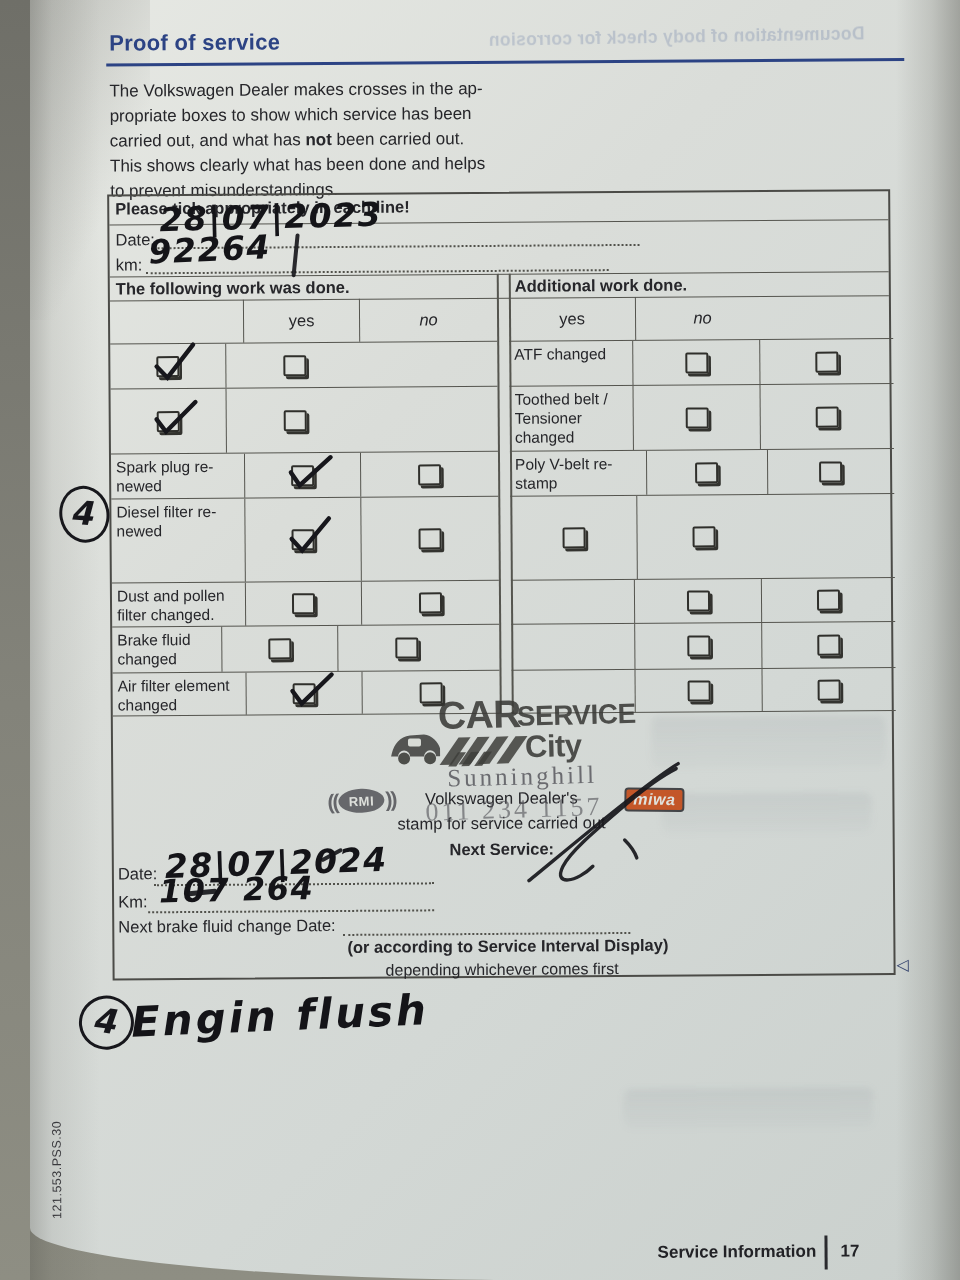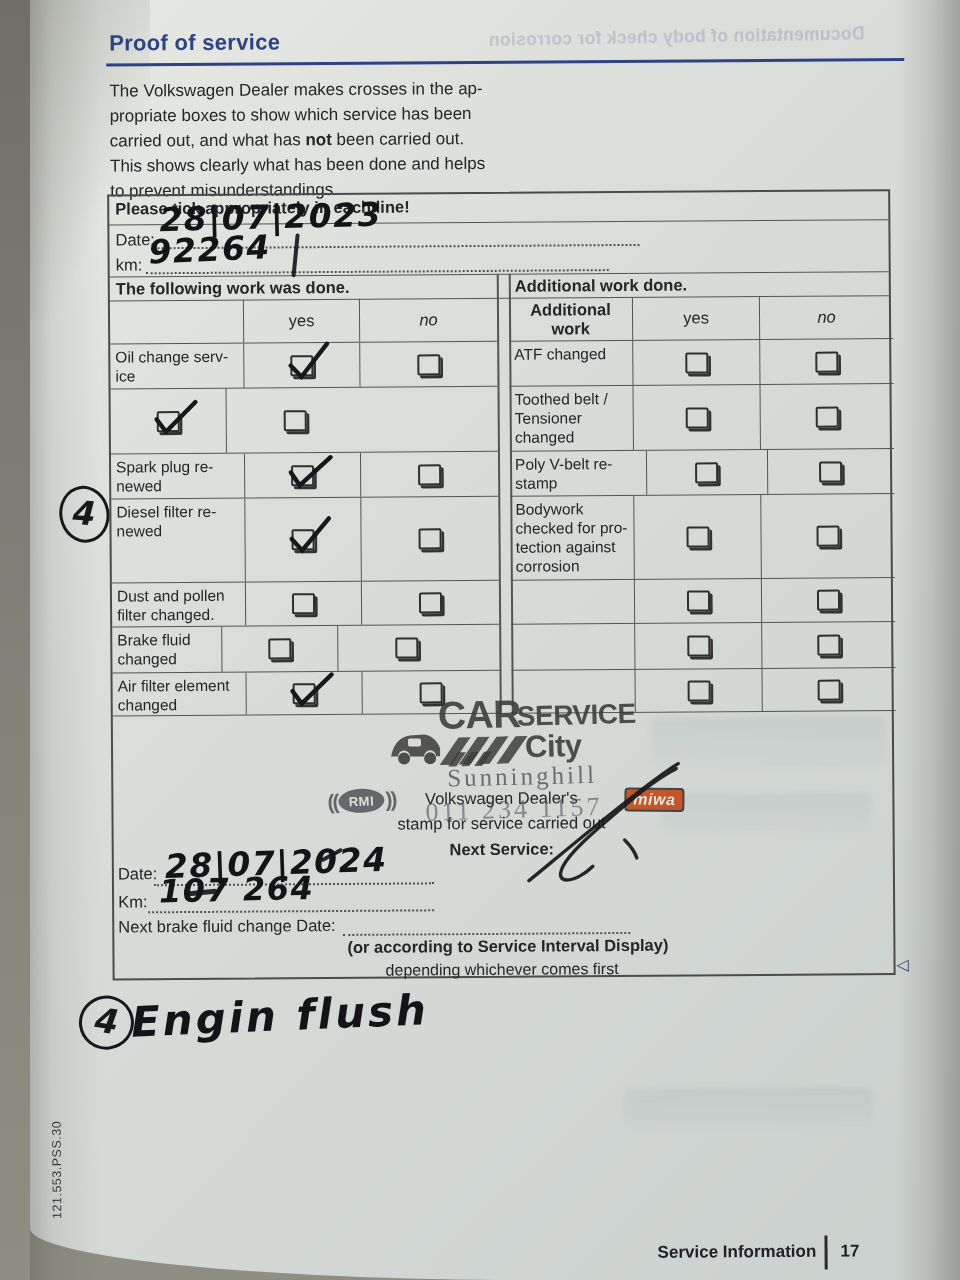--- a/index.html
+++ b/index.html
@@ -119,24 +119,20 @@
       <div class="vline" style="left:387px;top:80px;height:440px;"></div>
       <div class="vline" style="left:399px;top:80px;height:440px;"></div>
 
       <div class="wtable" id="left-table" style="left:0;top:104px;width:387px;">
           <div class="wrow whead" style="height: 44px;">
             <div class="wcell" style="width: 134px;"></div>
             <div class="wcell" style="width: 116px;">yes</div>
             <div class="wcell" style="width: 137px;">no</div>
           </div>
           <div class="wrow" style="height: 45px;">
-            <div class="wcell" style="width: 134px;">
-              <div>Oil change serv-</div>
-              <div>ice</div>
-            </div>
             <div class="wcell cbx" style="width: 116px;">
               <div class="cbwrap">
                 <div class="cb"></div>
                 <svg class="tick" width="50" height="46" viewBox="0 0 50 46">
                   <path d="M7 26 L17 38 L45 7" fill="none" stroke="#17171c" stroke-width="4.4" stroke-linecap="round" transform="rotate(-4 25 23)"></path>
                 </svg>
               </div>
             </div>
             <div class="wcell cbx" style="width: 137px;">
               <div class="cbwrap">
@@ -244,26 +240,20 @@
             </div>
             <div class="wcell cbx" style="width: 137px;">
               <div class="cbwrap">
                 <div class="cb"></div>
               </div>
             </div>
           </div>
         </div>
       <div class="wtable" id="right-table" style="left:399px;top:104px;width:384px;">
           <div class="wrow whead" style="height: 44px;">
-            <div class="wcell" style="width: 124px;">
-              <div style="font-weight: bold; line-height: 19px;">
-                <div>Additional</div>
-                <div>work</div>
-              </div>
-            </div>
             <div class="wcell" style="width: 127px;">yes</div>
             <div class="wcell" style="width: 133px;">no</div>
           </div>
           <div class="wrow" style="height: 45px;">
             <div class="wcell" style="width: 124px;">
               <div>ATF changed</div>
             </div>
             <div class="wcell cbx" style="width: 127px;">
               <div class="cbwrap">
                 <div class="cb"></div>
@@ -302,26 +292,20 @@
                 <div class="cb"></div>
               </div>
             </div>
             <div class="wcell cbx" style="width: 133px;">
               <div class="cbwrap">
                 <div class="cb"></div>
               </div>
             </div>
           </div>
           <div class="wrow" style="height: 84px;">
-            <div class="wcell" style="width: 124px;">
-              <div>Bodywork</div>
-              <div>checked for pro-</div>
-              <div>tection against</div>
-              <div>corrosion</div>
-            </div>
             <div class="wcell cbx" style="width: 127px;">
               <div class="cbwrap">
                 <div class="cb"></div>
               </div>
             </div>
             <div class="wcell cbx" style="width: 133px;">
               <div class="cbwrap">
                 <div class="cb"></div>
               </div>
             </div>

